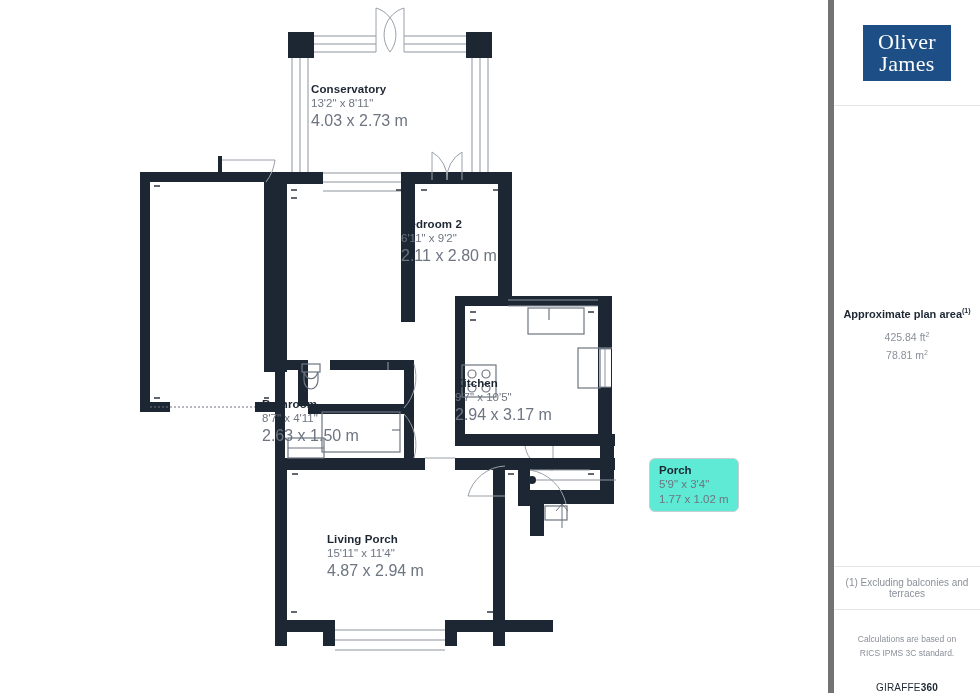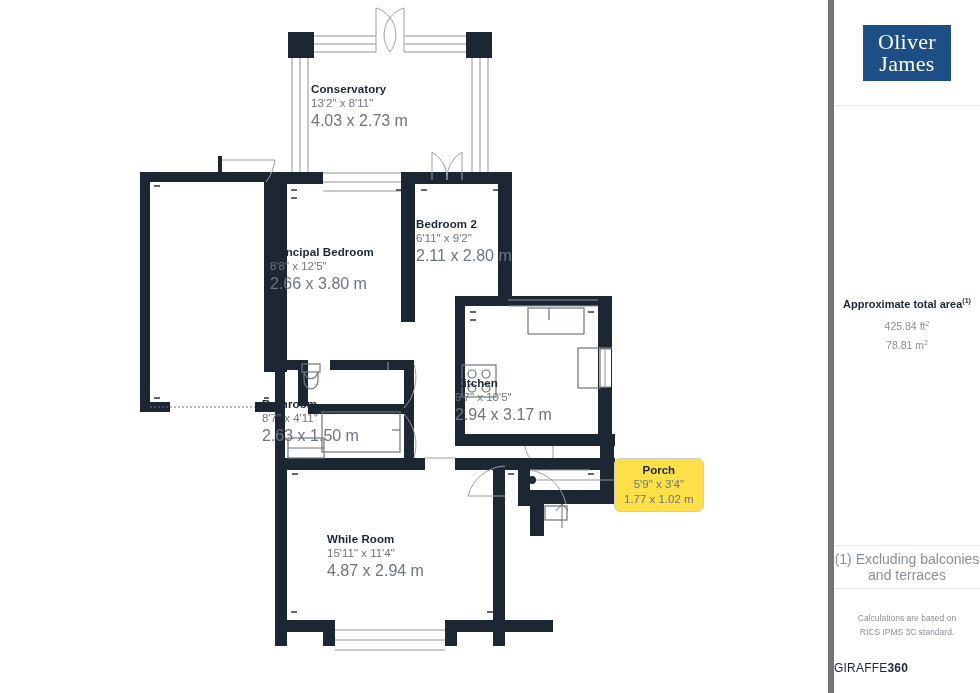--- a/index.html
+++ b/index.html
@@ -29,25 +29,25 @@
     display:block;
   }
   .room .rimp{font-size:11.5px;color:#6d7580;display:block;}
   .room .rmet{font-size:16px;color:#6d7580;display:block;}
 
   
   .callout{
     position:absolute;
     border:1px solid #c9ced4;
     border-radius:6px;
-    background:#fde047;
-    text-align:center;
+    background:#5eead4;
     padding:4px 9px 5px 9px;
     line-height:1.25;
     white-space:nowrap;
+    margin-left:35px;
   }
   .callout .rname{font-size:11.5px;font-weight:bold;color:#1d2733;display:block;}
   .callout .rimp,.callout .rmet{font-size:11.5px;color:#6d7580;display:block;}
 
   
   .sidebar{
     position:relative;
     flex:1 1 auto;
     border-left:6px solid #737373;
     display:flex;flex-direction:column;
@@ -71,30 +71,29 @@
     align-items:center;justify-content:center;
     text-align:center;
   }
   .area-title{font-size:11px;font-weight:bold;color:#1d2733;margin-bottom:8px;}
   .area-title sup{font-size:7px;font-weight:bold;vertical-align:super;}
   .area-val{font-size:10.5px;color:#8a9099;line-height:1.75;}
   .area-val sup{font-size:7px;vertical-align:super;}
 
   .footnote{
     height:42px;display:flex;align-items:center;justify-content:center;
-    font-size:14px;color:#8a9099;text-align:center;
+    font-size:10px;color:#8a9099;text-align:center;
   }
   .disclaimer{
     padding:22px 16px 10px 16px;
     font-size:8.5px;color:#8a9099;text-align:center;line-height:1.65;
   }
   .disclaimer p{margin:0 0 12px 0;}
   .brand{
-    font-size:12px;color:#1d2733;letter-spacing:.2px;
-    padding-bottom:18px;
+    text-align:center;font-size:10px;color:#1d2733;letter-spacing:.2px;
   }
   .brand b{font-weight:bold;}
   .brand .thin{font-weight:normal;}
 </style>
 </head>
 <body>
 
 <div class="page">
 
   <div class="plan-area">
@@ -276,47 +275,42 @@
         <path d="M588,474 L594,474"></path>
       </g>
     </svg>
 
     <div class="room" style="left:311px;top:82px;width:158px;">
       <span class="rname">Conservatory</span>
       <span class="rimp">13'2" x 8'11"</span>
       <span class="rmet">4.03 x 2.73 m</span>
     </div>
 
-    <div class="room" style="left:270px;top:245px;width:158px;">
-      <span class="rname">Principal Bedroom</span>
-      <span class="rimp">8'8" x 12'5"</span>
-      <span class="rmet">2.66 x 3.80 m</span>
-    </div>
-
-    <div class="room" style="left:416px;top:217px;width:124px;">
+
+    <div class="room" style="left:401px;top:217px;width:124px;">
       <span class="rname">Bedroom 2</span>
       <span class="rimp">6'11" x 9'2"</span>
       <span class="rmet">2.11 x 2.80 m</span>
     </div>
 
 
     <div class="room" style="left:455px;top:376px;width:124px;">
       <span class="rname">Kitchen</span>
       <span class="rimp">9'7" x 10'5"</span>
       <span class="rmet">2.94 x 3.17 m</span>
     </div>
 
     <div class="room" style="left:262px;top:397px;width:124px;">
       <span class="rname">Bathroom</span>
       <span class="rimp">8'7" x 4'11"</span>
       <span class="rmet">2.63 x 1.50 m</span>
     </div>
 
     <div class="room" style="left:327px;top:532px;width:124px;">
-      <span class="rname">While Room</span>
+      <span class="rname">Living Porch</span>
       <span class="rimp">15'11" x 11'4"</span>
       <span class="rmet">4.87 x 2.94 m</span>
     </div>
 
     <div class="callout" style="left:614px;top:458px;">
       <span class="rname">Porch</span>
       <span class="rimp">5'9" x 3'4"</span>
       <span class="rmet">1.77 x 1.02 m</span>
     </div>
 
@@ -328,21 +322,21 @@
       <div class="logo">
         <span>Oliver</span>
         <span>James</span>
       </div>
     </div>
 
     <div class="sb-divider"></div>
 
     <div class="area-block">
       <div class="area-title">
-        <span>Approximate total area</span><sup>(1)</sup>
+        <span>Approximate plan area</span><sup>(1)</sup>
       </div>
       <div class="area-val">
         <span>425.84</span>
         <span>ft</span><sup>2</sup>
       </div>
       <div class="area-val">
         <span>78.81</span>
         <span>m</span><sup>2</sup>
       </div>
     </div>

